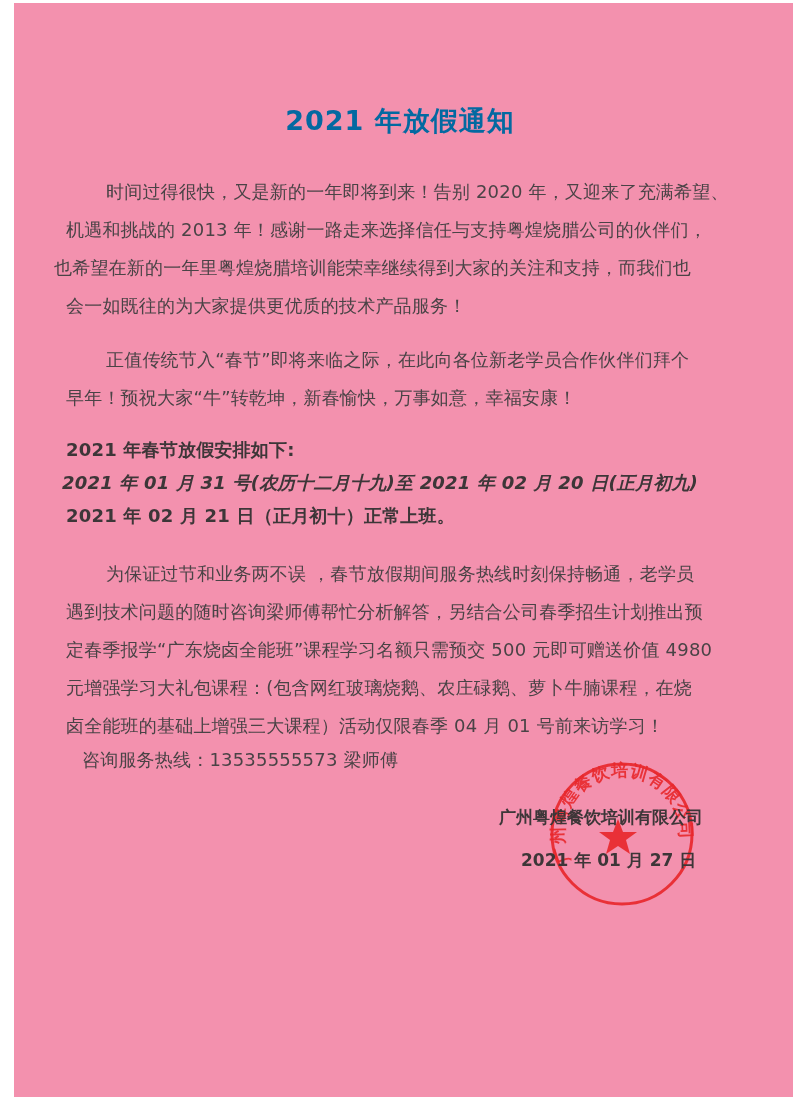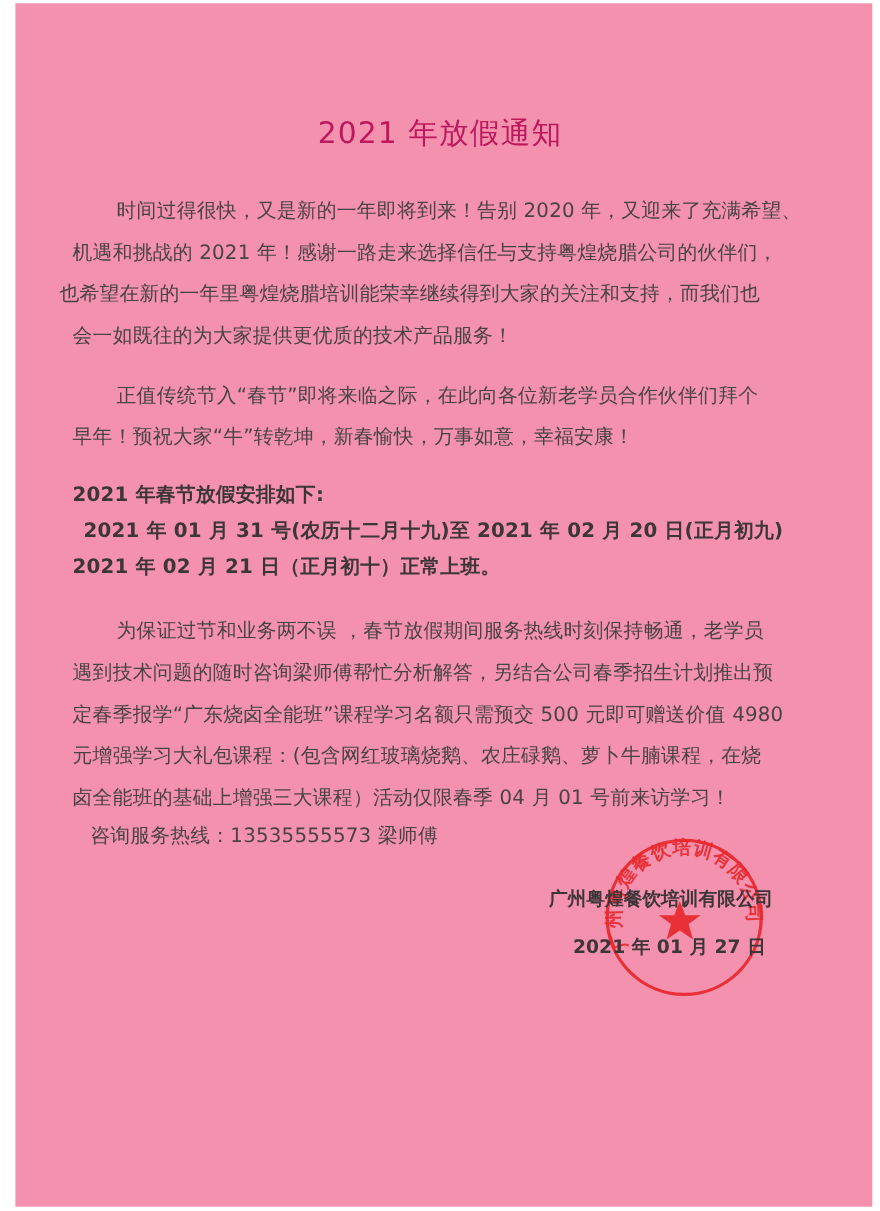--- a/index.html
+++ b/index.html
@@ -7,51 +7,51 @@
     width: 800px; height: 1101px; background: #ffffff; position: relative; overflow: hidden;
     font-family: "DejaVu Sans", sans-serif;
   }
   .paper {
     position: absolute; left: 14px; top: 3px; width: 779px; height: 1094px;
     background: #f391ae;
   }
   .text { position: absolute; color: #4a4346; white-space: nowrap; }
   .title {
     left: 0; width: 800px; top: 103px; text-align: center;
-    font-size: 27px; font-weight: normal; color: #be185d; letter-spacing: 1px;
+    font-size: 27px; font-weight: bold; color: #0369a1; letter-spacing: 1px;
   }
   .para { font-size: 18px; line-height: 38px; letter-spacing: 0.2px; }
   .bold { font-weight: bold; color: #3d3638; }
   .line { position: absolute; left: 0; white-space: nowrap; }
   .stamp {
     position: absolute; left: 549px; top: 761px; width: 146px; height: 146px;
   }
 </style>
 </head>
 <body>
 
 <div class="paper"></div>
 
 <div class="text title">2021 年放假通知</div>
 
 <div class="text para" style="left:0; top:0;">
   <div class="line" style="left:106px; top:173px;">时间过得很快，又是新的一年即将到来！告别 2020 年，又迎来了充满希望、</div>
-  <div class="line" style="left:66px; top:211px;">机遇和挑战的 2021 年！感谢一路走来选择信任与支持粤煌烧腊公司的伙伴们，</div>
+  <div class="line" style="left:66px; top:211px;">机遇和挑战的 2013 年！感谢一路走来选择信任与支持粤煌烧腊公司的伙伴们，</div>
   <div class="line" style="left:54px; top:249px;">也希望在新的一年里粤煌烧腊培训能荣幸继续得到大家的关注和支持，而我们也</div>
   <div class="line" style="left:66px; top:287px;">会一如既往的为大家提供更优质的技术产品服务！</div>
 </div>
 
 <div class="text para" style="left:0; top:0;">
   <div class="line" style="left:106px; top:341px;">正值传统节入“春节”即将来临之际，在此向各位新老学员合作伙伴们拜个</div>
   <div class="line" style="left:66px; top:379px;">早年！预祝大家“牛”转乾坤，新春愉快，万事如意，幸福安康！</div>
 </div>
 
 <div class="text para bold" style="left:0; top:0;">
   <div class="line" style="left:66px; top:431px;">2021 年春节放假安排如下:</div>
-  <div class="line" style="left:76px; top:464px;">2021 年 01 月 31 号(农历十二月十九)至 2021 年 02 月 20 日(正月初九)</div>
+  <div class="line" style="left:62px; top:464px;font-style:italic;">2021 年 01 月 31 号(农历十二月十九)至 2021 年 02 月 20 日(正月初九)</div>
   <div class="line" style="left:66px; top:497px;">2021 年 02 月 21 日（正月初十）正常上班。</div>
 </div>
 
 <div class="text para" style="left:0; top:0;">
   <div class="line" style="left:106px; top:555px;">为保证过节和业务两不误  ，春节放假期间服务热线时刻保持畅通，老学员</div>
   <div class="line" style="left:66px; top:593px;">遇到技术问题的随时咨询梁师傅帮忙分析解答，另结合公司春季招生计划推出预</div>
   <div class="line" style="left:66px; top:631px;">定春季报学“广东烧卤全能班”课程学习名额只需预交 500 元即可赠送价值 4980</div>
   <div class="line" style="left:66px; top:669px;">元增强学习大礼包课程：(包含网红玻璃烧鹅、农庄碌鹅、萝卜牛腩课程，在烧</div>
   <div class="line" style="left:66px; top:707px;">卤全能班的基础上增强三大课程）活动仅限春季 04 月 01 号前来访学习！</div>
   <div class="line" style="left:66px; top:741px;margin-left:16px;">咨询服务热线：13535555573  梁师傅</div>

